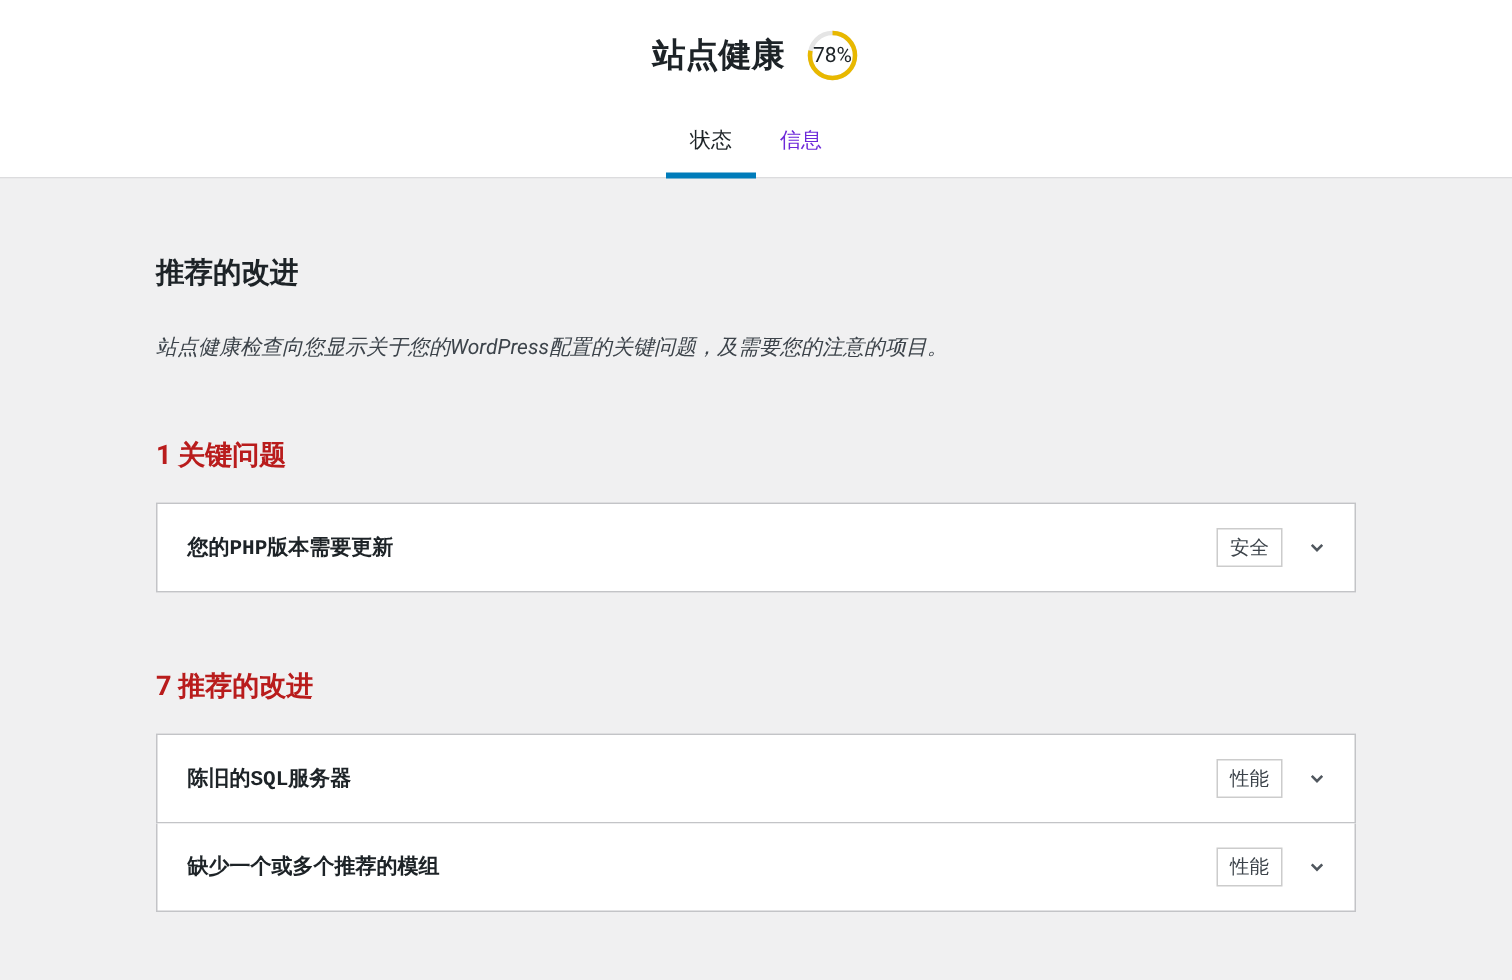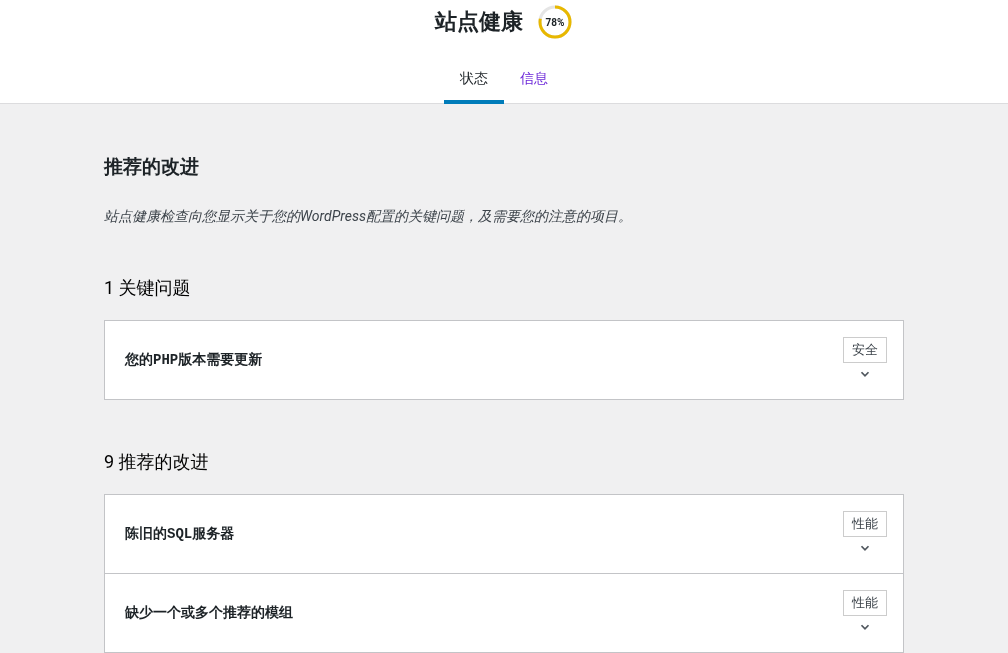--- a/index.html
+++ b/index.html
@@ -10,21 +10,21 @@
     body {
       font-family: -apple-system, BlinkMacSystemFont, "Segoe UI", Roboto, "Helvetica Neue", Arial, "Microsoft YaHei", sans-serif;
       background: #f0f0f1;
       color: #1d2327;
       width: 1008px;
       height: 653px;
       overflow: hidden;
     }
     .header-section {
       background: #fff;
-      padding-top: 4px;
+      padding-top: 19px;
     }
     .title-row {
       display: flex;
       align-items: center;
       justify-content: center;
       gap: 14px;
       padding-bottom: 20px;
     }
     .page-title {
       font-size: 22px;
@@ -48,22 +48,22 @@
       fill: none;
       stroke: #e8b800;
       stroke-width: 3;
       stroke-linecap: butt;
     }
     .progress-text {
       position: absolute;
       top: 50%;
       left: 50%;
       transform: translate(-50%, -50%);
-      font-size: 10px;
-      font-weight: 700;
+      font-size: 14px;
+      font-weight: 400;
       color: #1d2327;
       text-align: right;
     }
     .tabs {
       display: flex;
       justify-content: center;
       border-bottom: 1px solid #dcdcde;
     }
     .tab {
       padding: 10px 16px 12px;
@@ -90,22 +90,22 @@
       margin-bottom: 28px;
     }
     .description {
       font-size: 14px;
       color: #3c434a;
       margin-bottom: 50px;
       font-style: italic;
     }
     .issue-group-title {
       font-size: 18px;
-      font-weight: 400;
-      color: #000000;
+      font-weight: 700;
+      color: #b91c1c;
       margin-bottom: 20px;
     }
     .issue-list {
       margin-bottom: 50px;
     }
     .issue-item {
       background: #fff;
       border: 1px solid #c3c4c7;
       display: flex;
       align-items: center;
@@ -118,22 +118,21 @@
     }
     .issue-title {
       font-size: 14px;
       font-weight: 600;
       color: #1d2327;
       font-family: Liberation Mono, monospace;
     }
     .issue-right {
       display: flex;
       align-items: center;
-      gap: 2px;
-      flex-direction: column;
+      gap: 14px;
     }
     .badge {
       font-size: 13px;
       padding: 3px 8px;
       border: 1px solid #ccc;
       background: #fff;
       color: #3c434a;
     }
     .chevron-icon {
       width: 18px;
@@ -179,21 +178,21 @@
         <span class="badge">安全</span>
         <span class="chevron-icon">
           <svg viewBox="0 0 24 24" fill="none" stroke="#50575e" stroke-width="3">
               <polyline points="6 9 12 15 18 9"></polyline>
             </svg>
         </span>
       </div>
     </div>
   </div>
 
-  <h3 class="issue-group-title">9 推荐的改进</h3>
+  <h3 class="issue-group-title">7 推荐的改进</h3>
   <div class="issue-list">
     <div class="issue-item">
       <span class="issue-title">陈旧的SQL服务器</span>
       <div class="issue-right">
         <span class="badge">性能</span>
         <span class="chevron-icon">
           <svg viewBox="0 0 24 24" fill="none" stroke="#50575e" stroke-width="3">
               <polyline points="6 9 12 15 18 9"></polyline>
             </svg>
         </span>

